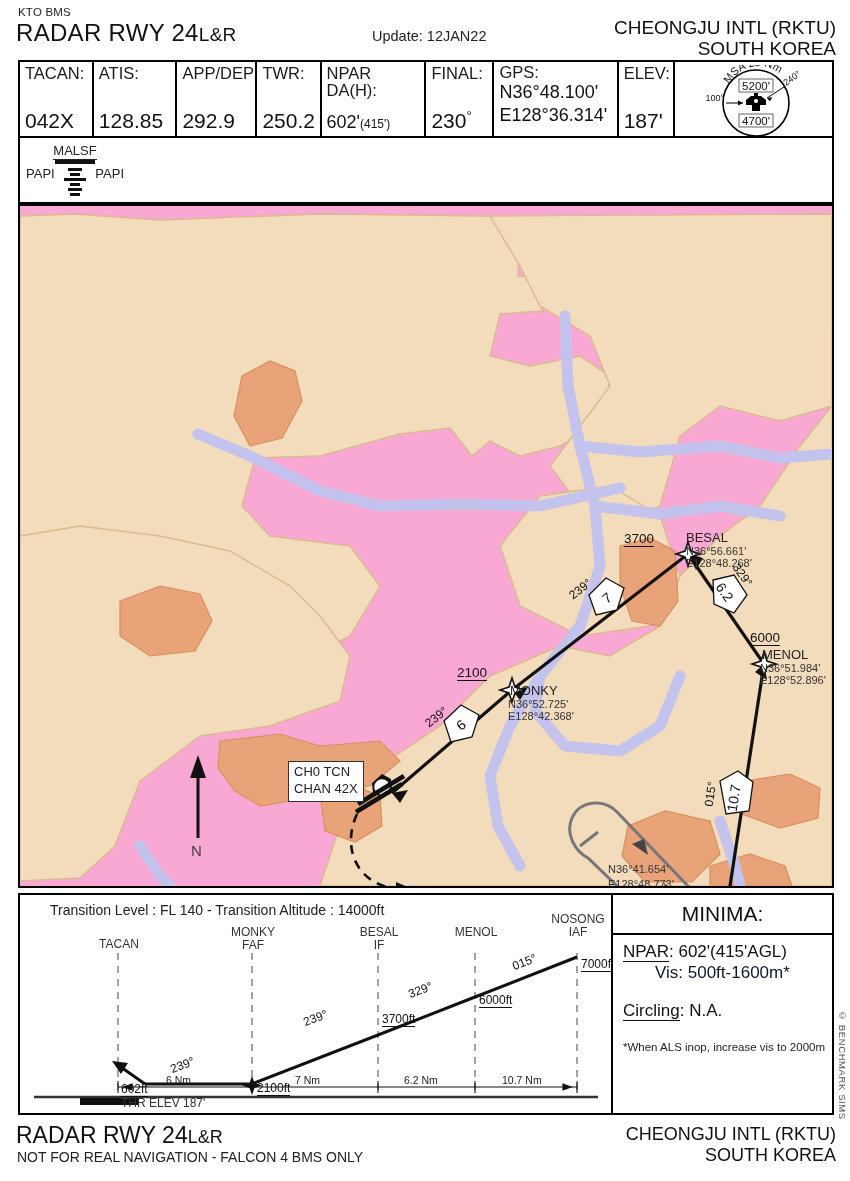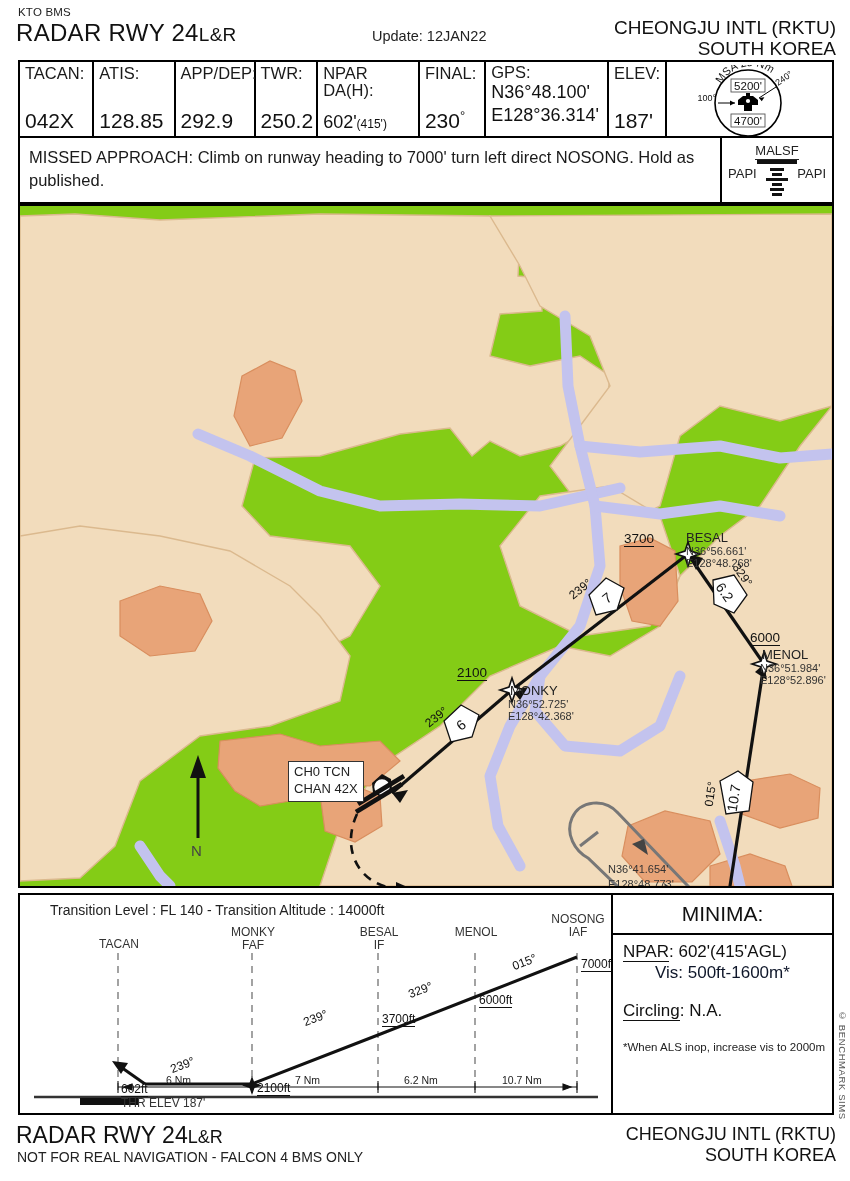--- a/index.html
+++ b/index.html
@@ -16,21 +16,21 @@
   .hdr-small { position:absolute; left:4px; top:0px; font-size:11.5px; letter-spacing:.2px; color:#222; }
   .hdr-title { position:absolute; left:2px; top:13px; font-size:24px; letter-spacing:.3px; color:#111; white-space:nowrap;}
   .hdr-title .small { font-size:19px; }
   .hdr-update { position:absolute; left:358px; top:22px; font-size:14.5px; color:#222; }
   .hdr-right1 { position:absolute; right:0px; top:11px; font-size:19px; color:#111; white-space:nowrap;}
   .hdr-right2 { position:absolute; right:0px; top:32px; font-size:19px; color:#111; white-space:nowrap;}
 
   
   .tbl { position:absolute; left:18px; top:60px; width:816px; height:78px;
          border:2.5px solid #000; display:flex; }
-  .cell { border-right:2.5px solid #000; position:relative; padding:3px 8px 0 5px; }
+  .cell { border-right:2.5px solid #000; position:relative; padding:3px 0 0 5px; }
   .cell:last-child { border-right:none; }
   .cell .lab { font-size:16.5px; color:#1a1a1a; line-height:1.05; }
   .cell .val { position:absolute; left:5px; bottom:3px; font-size:21px; color:#111; white-space:nowrap;}
   .cell .val.sm { font-size:18px; }
   .cell .val .sup { font-size:12px; }
   .cell .val .deg { font-size:13px; vertical-align:super; }
   .cell.gps { padding-top:2px; }
   .cell.gps .gline { font-size:18px; line-height:1.24; color:#111; }
 
   
@@ -57,21 +57,21 @@
                       font-size:13px; color:#222; }
   .ma-lights .malsf u { text-decoration:none; border-bottom:1px solid #222; padding-bottom:1px; }
   .ma-lights .bar { position:absolute; top:22px; left:50%; transform:translateX(-50%);
                     width:40px; height:4px; background:#111; }
   .ma-lights .papiL { position:absolute; top:28px; left:6px; font-size:13px; color:#222; }
   .ma-lights .papiR { position:absolute; top:28px; right:6px; font-size:13px; color:#222; }
   .ma-lights .tick { position:absolute; left:50%; transform:translateX(-50%); height:2.5px; background:#111; }
 
   
   .plan { position:absolute; left:18px; top:204px; width:816px; height:684px;
-          border:2.5px solid #000; overflow:hidden; background:#84cc16; }
+          border:2.5px solid #000; overflow:hidden; background:#f9a8d4; }
   .plan svg { display:block; }
 
   .lbl { position:absolute; font-size:11px; color:#333; white-space:nowrap; line-height:1.18;}
   .lbl.name { font-size:13px; color:#222; }
   .alt { position:absolute; font-size:13.5px; color:#111; border-bottom:1.4px solid #111;
          padding-bottom:0px; white-space:nowrap;}
   .legbox { position:absolute; font-size:12px; color:#111; }
   .tcnbox { position:absolute; border:1.2px solid #333; background:#fff; padding:2px 5px 3px 5px;
             font-size:13px; line-height:1.3; color:#222; }
 
@@ -191,21 +191,20 @@
           <text x="76" y="59.5" text-anchor="middle" font-family="Liberation Sans, sans-serif" font-size="11.5" fill="#111">4700'</text>
 
           <text x="44" y="36" text-anchor="end" font-family="Liberation Sans, sans-serif" font-size="9" fill="#111">100°</text>
           <text x="106" y="21" font-family="Liberation Sans, sans-serif" font-size="9" fill="#111" transform="rotate(-35 106 21)">240°</text>
         </svg>
       </div>
     </div>
   </div>
 
   <div class="ma">
-    <div class="ma-txt">MISSED APPROACH: Climb on runway heading to 7000' turn left direct NOSONG. Hold as published.</div>
     <div class="ma-lights">
       <div class="malsf"><u>MALSF</u></div>
       <div class="bar"></div>
       <div class="papiL">PAPI</div>
       <div class="papiR">PAPI</div>
       <div class="tick" style="top:30px; width:14px;"></div>
       <div class="tick" style="top:35px; width:10px;"></div>
       <div class="tick" style="top:40px; width:22px;"></div>
       <div class="tick" style="top:45px; width:10px;"></div>
       <div class="tick" style="top:50px; width:14px;"></div>

